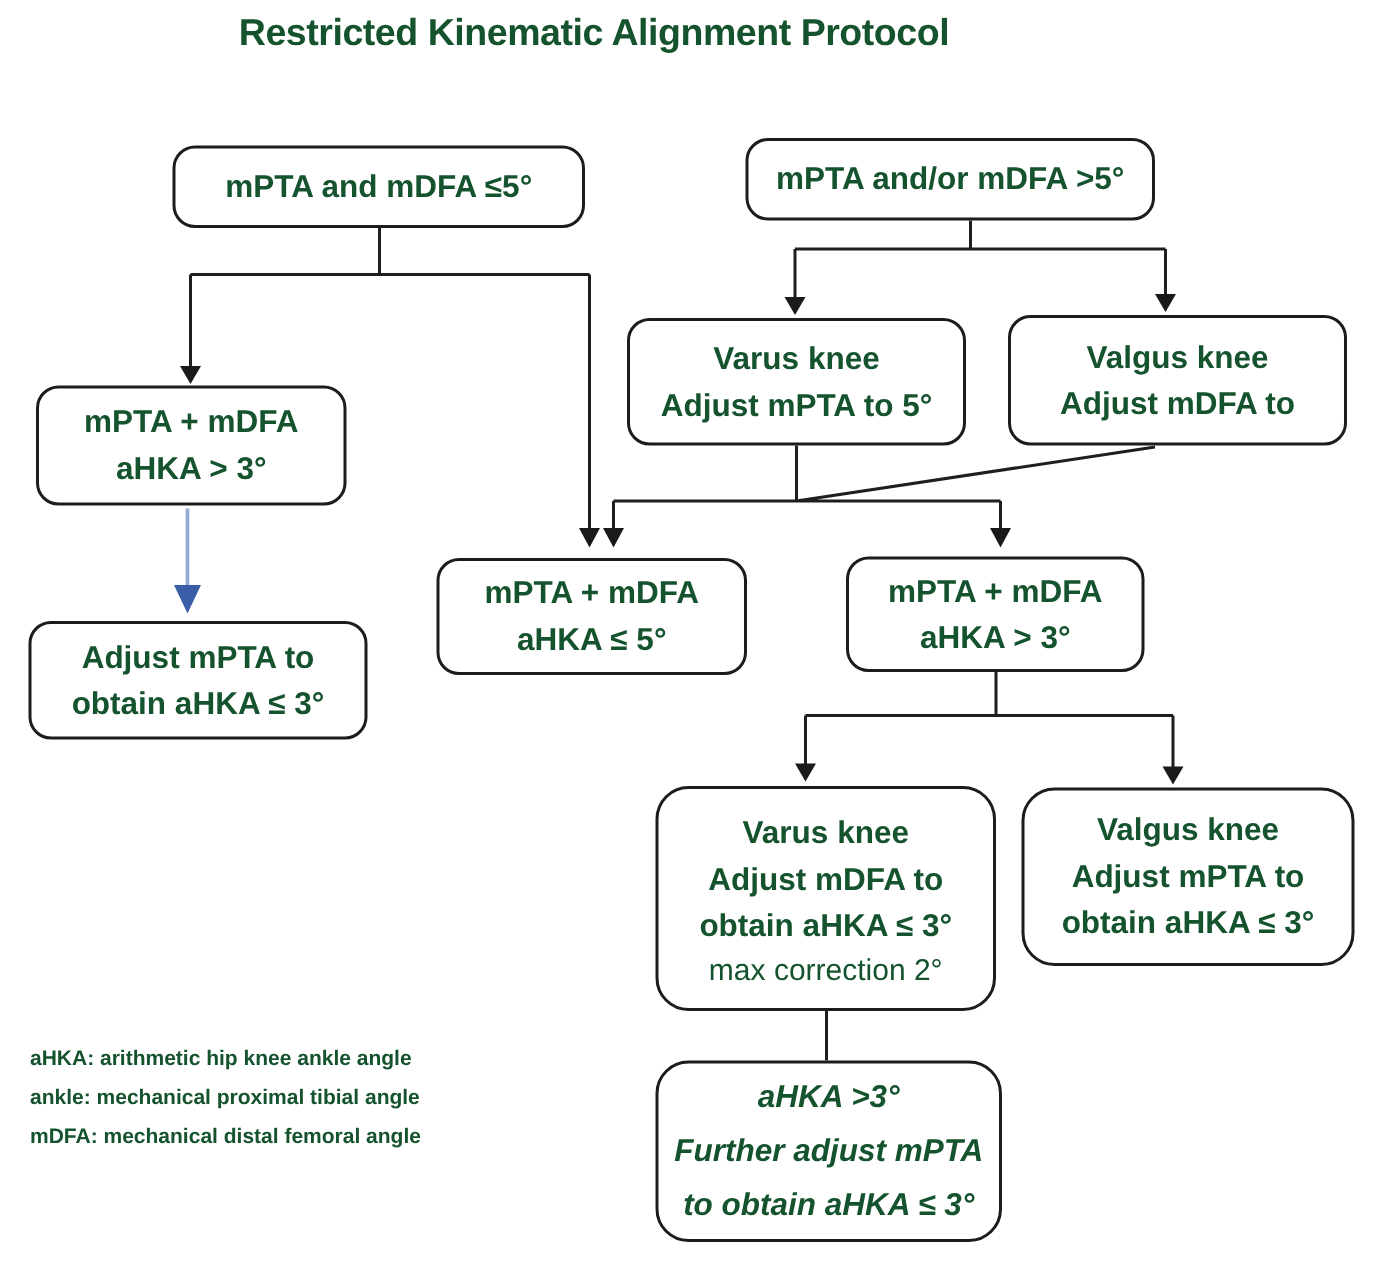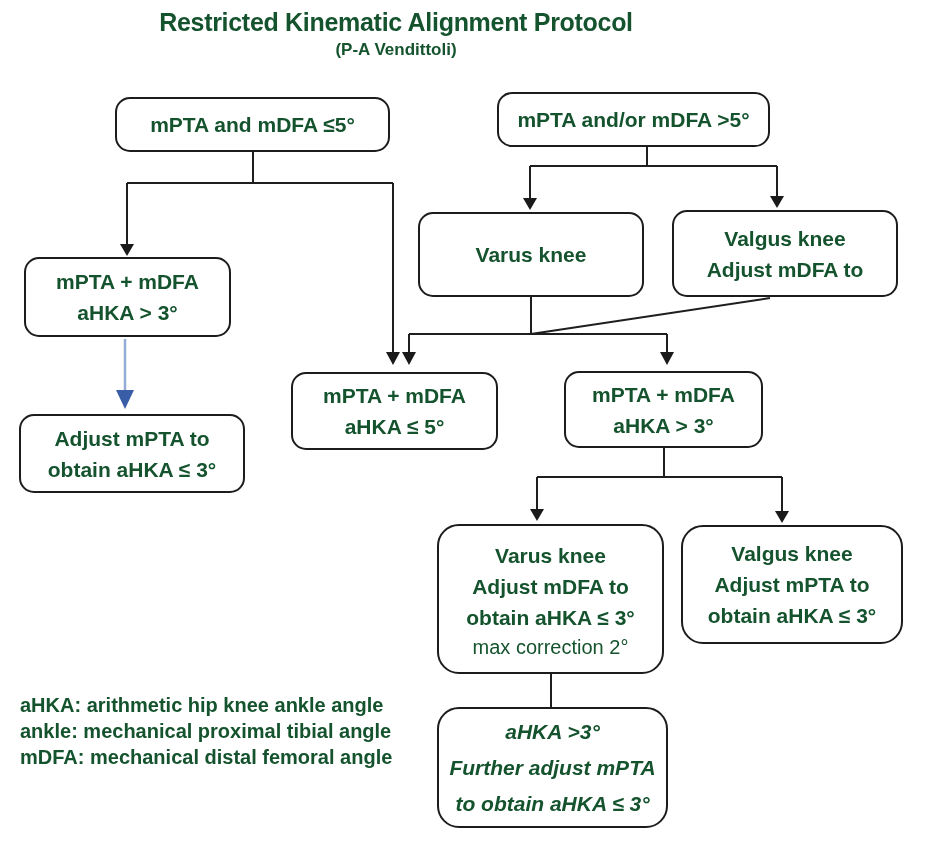--- a/index.html
+++ b/index.html
@@ -25,21 +25,21 @@
     text-align:center;font-weight:bold;
     font-size:21px;line-height:31px;
     padding:2px 4px;box-sizing:border-box;
   }
   .r-lg{border-radius:22px;}
   .ln{white-space:nowrap;}
   .node-further .ln{line-height:36px;font-style:italic;}
   .note{font-size:20px;font-weight:normal;line-height:22px;margin-top:3px;}
   .legend{
     position:absolute;left:20px;top:692px;
-    font-size:20px;font-weight:bold;line-height:26px;
+    font-size:14px;font-weight:bold;line-height:26px;
   }
 </style>
 </head>
 <body>
 
 <div id="stage">
 
   <svg class="wires" width="926" height="843" viewBox="0 0 926 843">
     <g stroke="#1e1e1e" stroke-width="2" fill="none">
       <path d="M253 152 V183 M127 183 H393 M127 183 V245 M393 183 V353"></path>
@@ -59,33 +59,33 @@
       <polygon points="775,511 789,511 782,523"></polygon>
     </g>
     <g>
       <path d="M125 339 V392" stroke="#93acd7" stroke-width="2.5" fill="none"></path>
       <polygon points="116,390 134,390 125,409" fill="#3a5da8"></polygon>
     </g>
   </svg>
 
   <div class="title-wrap">
     <div class="title">Restricted Kinematic Alignment Protocol</div>
-    <div class="subtitle">(P-A Vendittoli)</div>
   </div>
 
   <div class="node" style="left:115px;top:97px;width:275px;height:55px">
     <span class="ln">mPTA and mDFA ≤5°</span>
   </div>
 
   <div class="node" style="left:497px;top:92px;width:273px;height:55px">
     <span class="ln">mPTA and/or mDFA &gt;5°</span>
   </div>
 
   <div class="node" style="left:418px;top:212px;width:226px;height:85px">
     <span class="ln">Varus knee</span>
+    <span class="ln">Adjust mPTA to 5°</span>
   </div>
 
   <div class="node" style="left:672px;top:210px;width:226px;height:87px">
     <span class="ln">Valgus knee</span>
     <span class="ln">Adjust mDFA to</span>
   </div>
 
   <div class="node" style="left:24px;top:257px;width:207px;height:80px">
     <span class="ln">mPTA + mDFA</span>
     <span class="ln">aHKA &gt; 3°</span>

